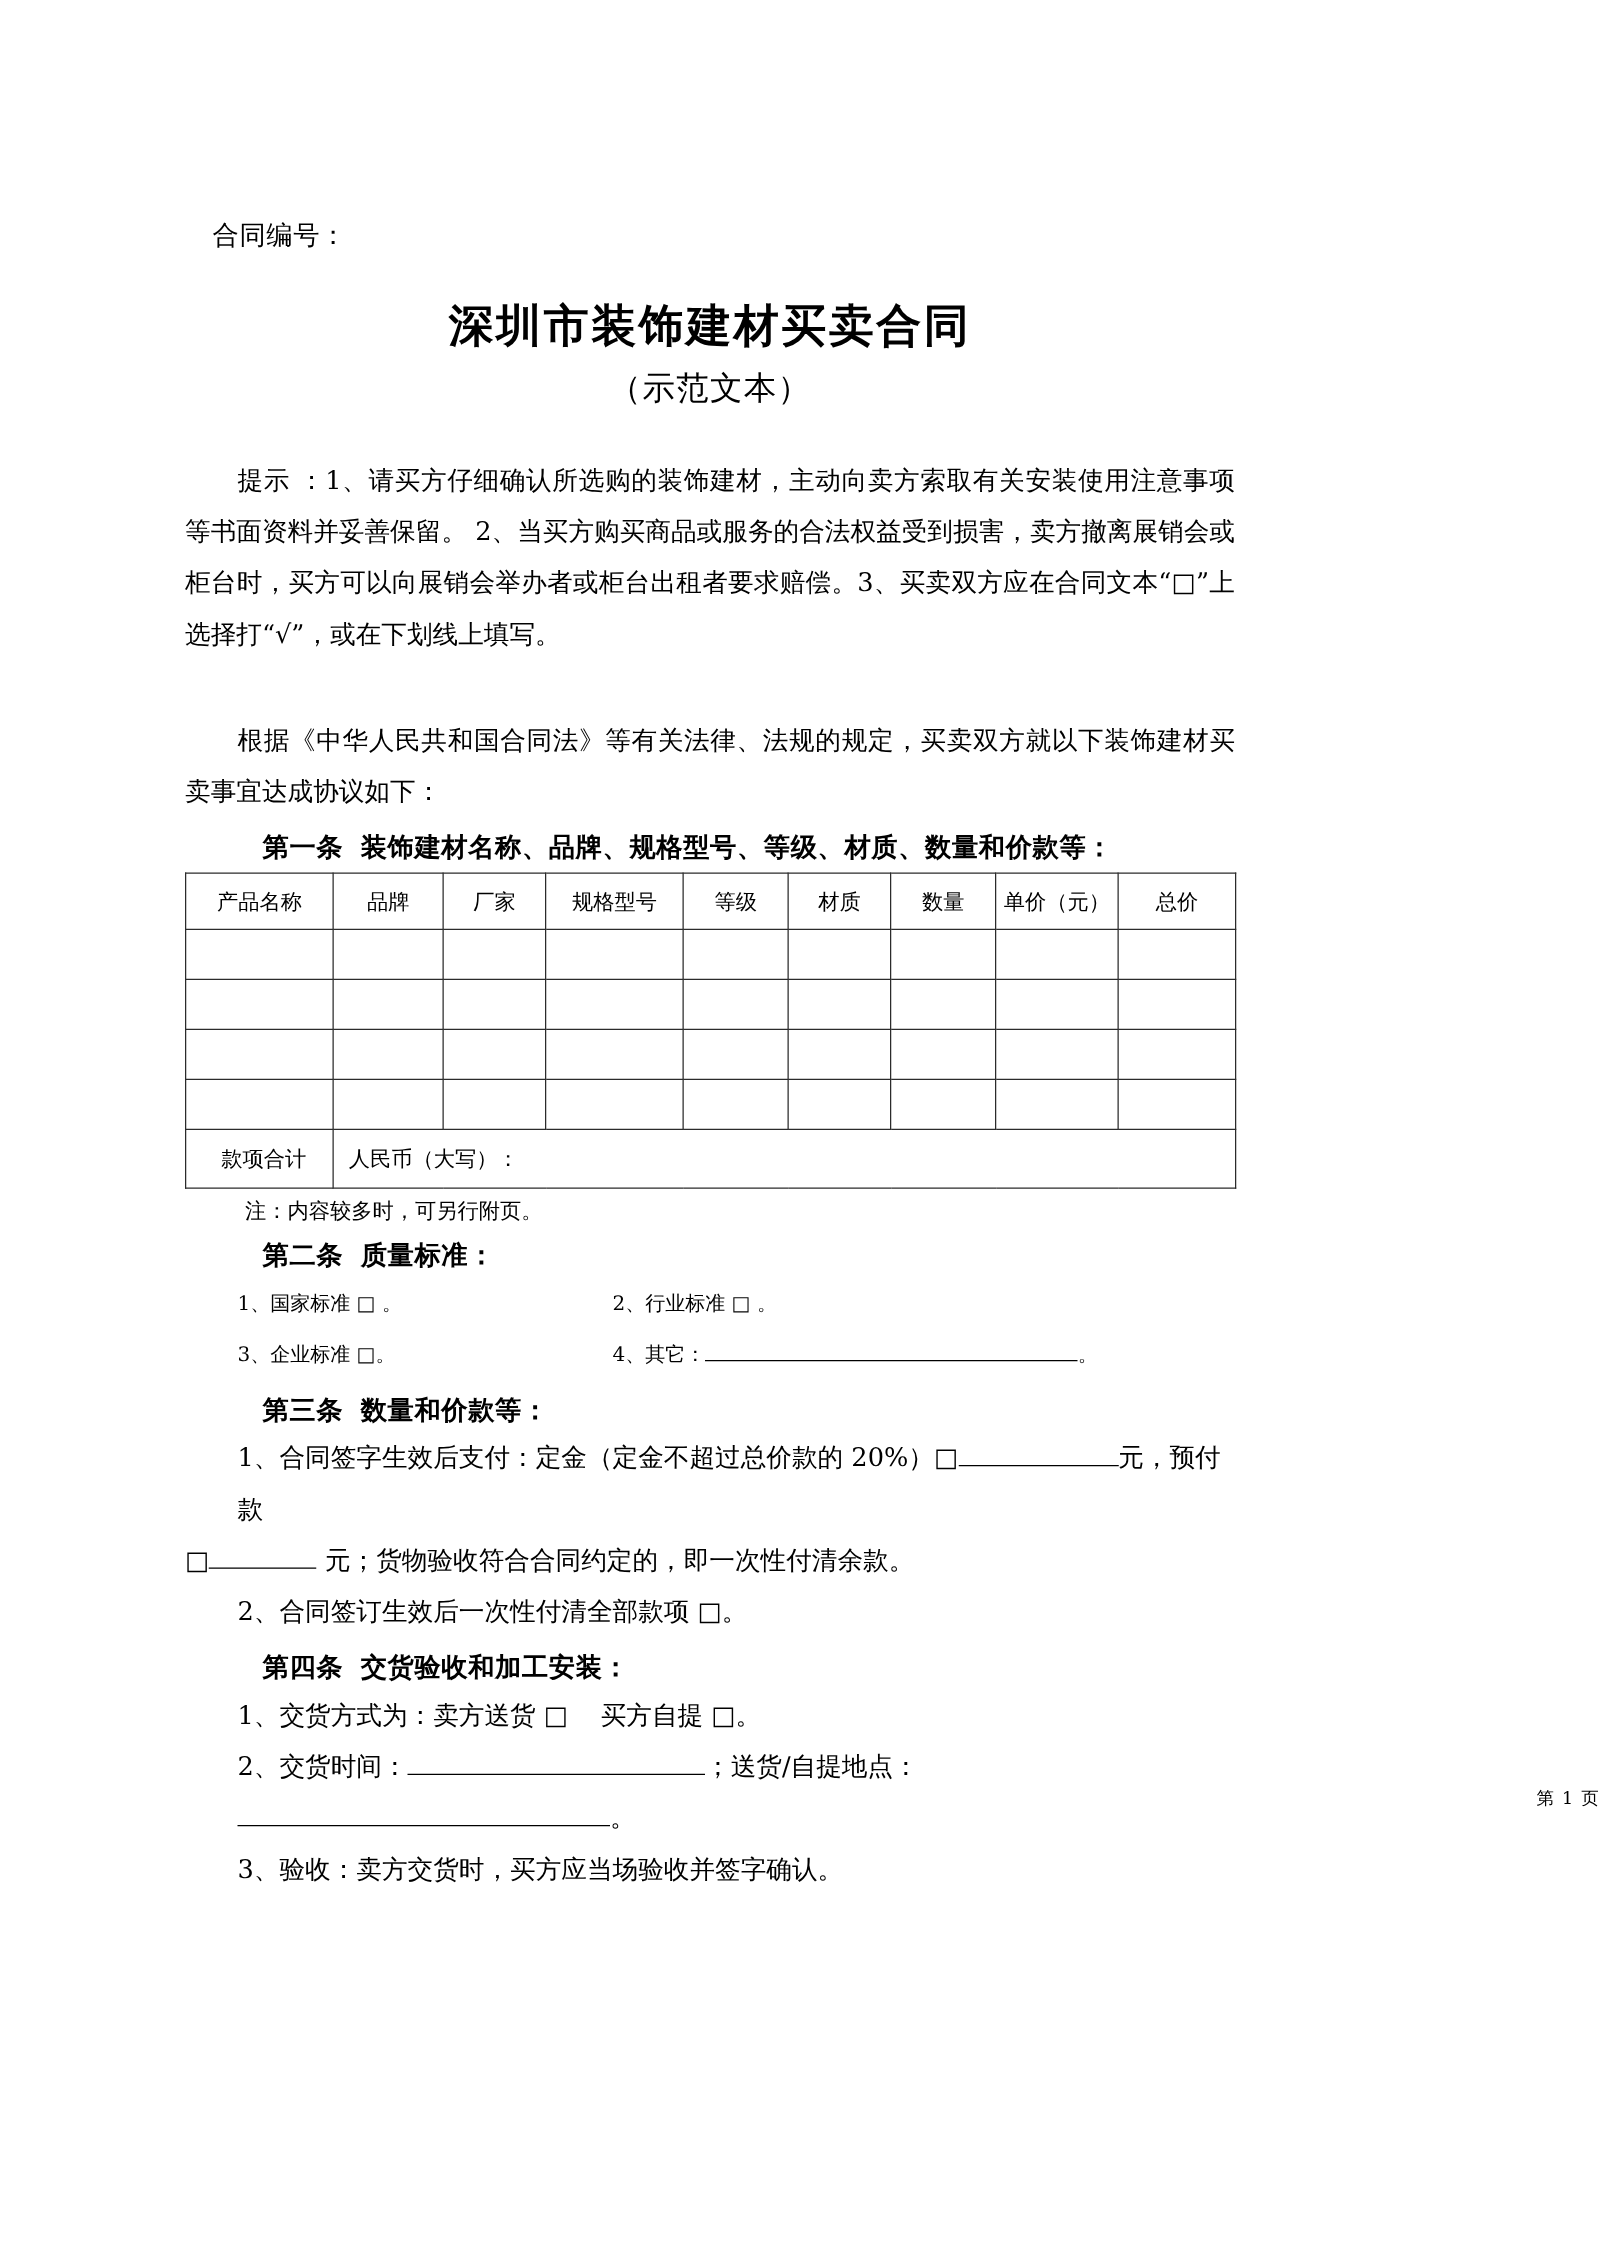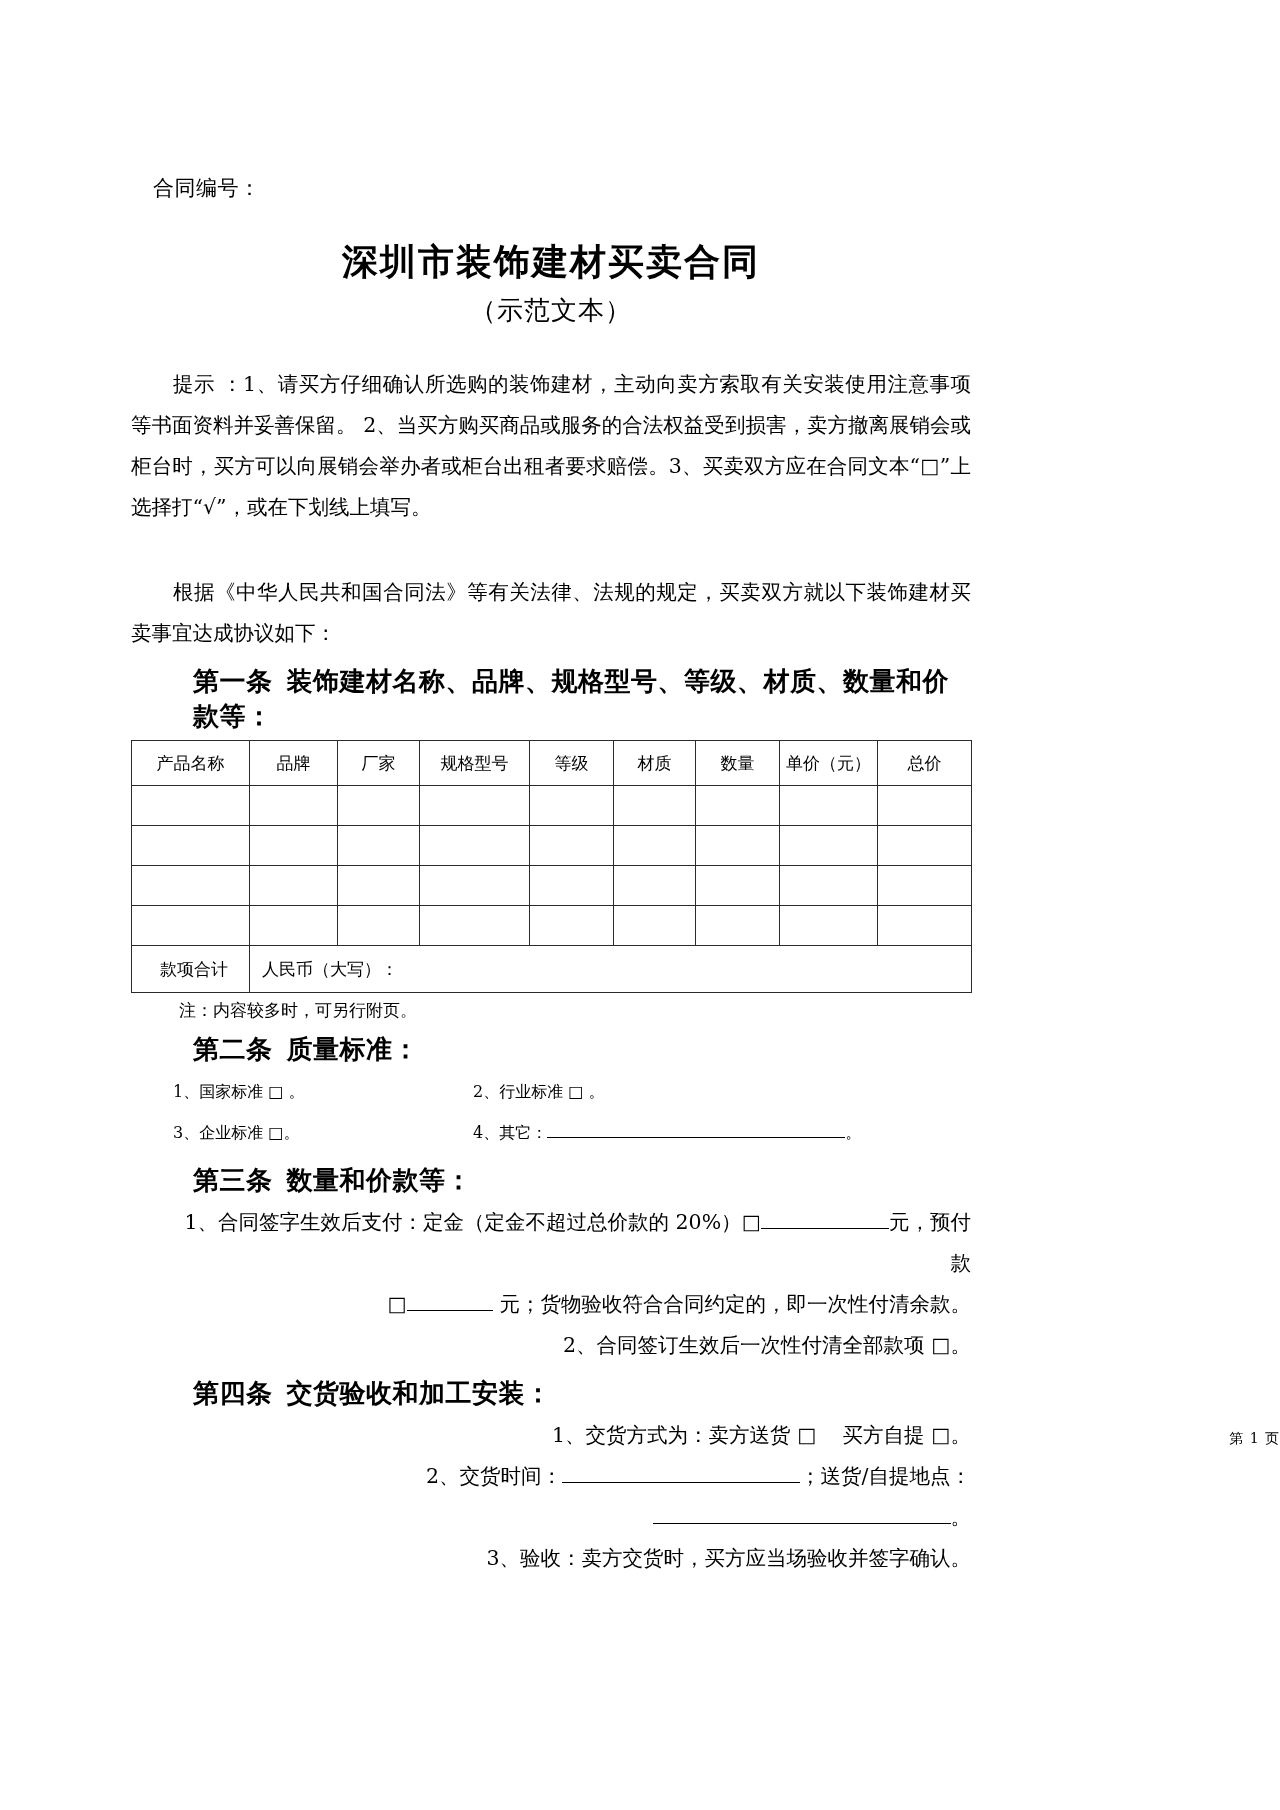--- a/index.html
+++ b/index.html
@@ -17,21 +17,21 @@
     width: 1280px;
     height: 1810px;
     margin: 0 auto;
     background: #ffffff;
     box-sizing: border-box;
     padding: 0;
     overflow: hidden;
   }
   .content {
     position: absolute;
-    left: 131px;
+    left: 148px;
     top: 0;
     width: 840px;
   }
 
   
   .contract-no {
     margin-top: 176px;
     font-size: 21px;
     letter-spacing: 0.5px;
     line-height: 1.2;
@@ -65,21 +65,21 @@
     text-align: justify;
     text-justify: inter-ideograph;
     margin: 0;
   }
   .para.indent { text-indent: 42px; }
   .gap-notice { margin-top: 36px; }
   .gap-basis  { margin-top: 44px; }
 
   
   .sec-head {
-    font-size: 26px;
+    font-size: 21px;
     font-weight: bold;
     font-family: "DejaVu Sans", "Liberation Sans", sans-serif;
     margin: 10px 0 4px 0;
     padding-left: 62px;
     letter-spacing: 0.5px;
   }
   .sec-head .sec-no { margin-right: 14px; }
 
   
   table.goods {
@@ -117,21 +117,20 @@
     padding-left: 48px;
     font-family: "DejaVu Serif", "Liberation Serif", serif;
   }
 
   
   .item-line {
     font-size: 20.5px;
     line-height: 41px;
     padding-left: 42px;
     position: relative;
-    text-align: right;
   }
   .item-line.noindent { padding-left: 0; }
   .two-col {
     display: flex;
     font-size: 16px;
     line-height: 41px;
     padding-left: 42px;
   }
   .two-col .c1 { width: 300px; flex: 0 0 300px; }
   .two-col .c2 { flex: 1 1 auto; }

